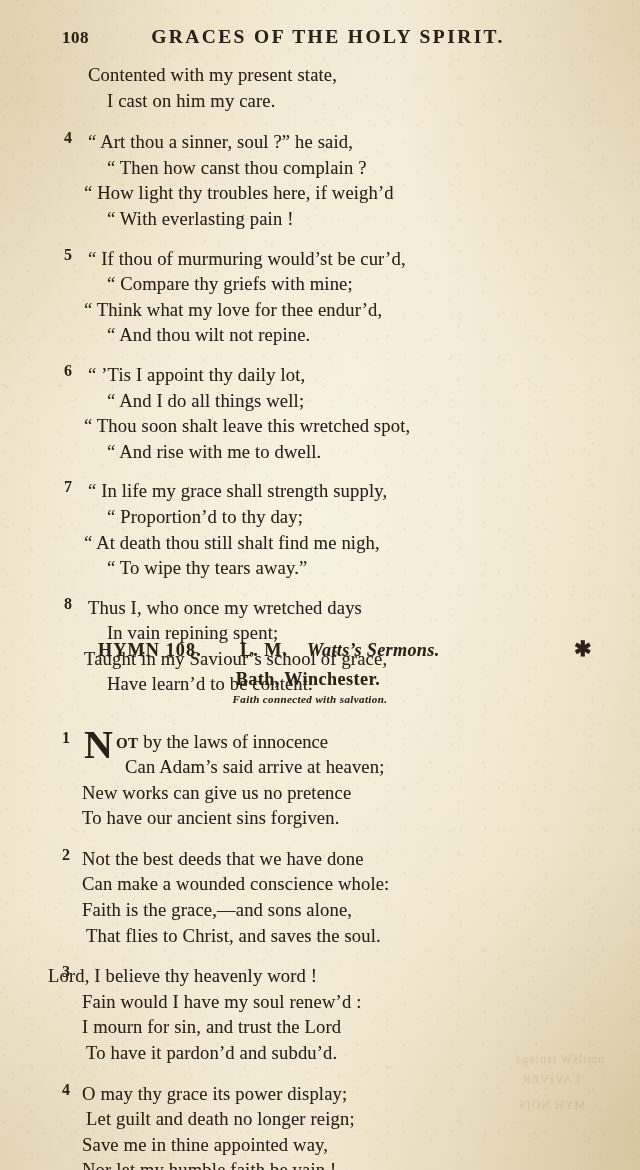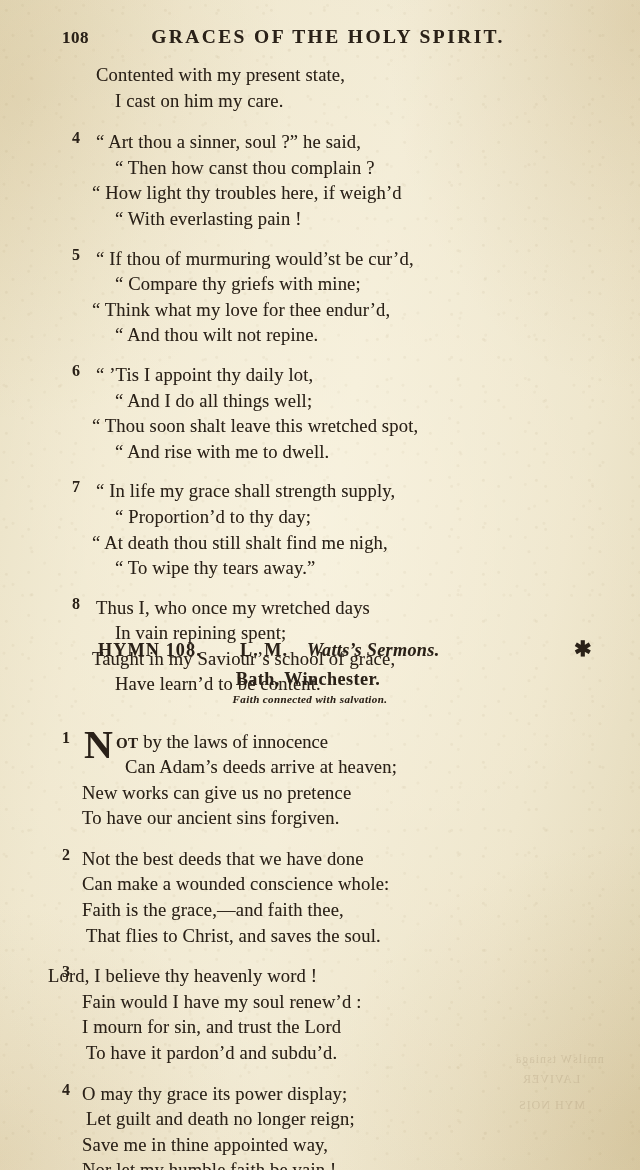--- a/index.html
+++ b/index.html
@@ -82,21 +82,21 @@
     text-align: center;
     padding-left: 16px;
     font-size: 19.5px;
     font-weight: 700;
     letter-spacing: 2.4px;
   }
 
   
   #textblock {
     position: absolute;
-    left: 10px;
+    left: 2px;
     top: 62px;
     width: 576px;
   }
   .stanza {
     position: relative;
     margin: 0 0 14px 0;
     padding: 0;
   }
   .stanza-num {
     position: absolute;
@@ -316,32 +316,32 @@
 
   <div id="textblock2">
 
     <div class="stanza">
       <div class="stanza-num">1</div>
       <div class="lines">
         <div id="dropcap-line">
           <span id="dropcap">N</span>
           <span id="dropcap-rest"><span class="smallcaps">OT</span><span> by the laws of innocence</span></span>
         </div>
-        <div class="line" style="padding-left:125px;">Can Adam’s deeds arrive at heaven;</div>
+        <div class="line" style="padding-left:125px;">Can Adam’s said arrive at heaven;</div>
         <div class="line" style="padding-left:82px;">New works can give us no pretence</div>
         <div class="line" style="padding-left:82px;">To have our ancient sins forgiven.</div>
       </div>
     </div>
 
     <div class="stanza">
       <div class="stanza-num">2</div>
       <div class="lines">
         <div class="line" style="padding-left:82px;">Not the best deeds that we have done</div>
         <div class="line" style="padding-left:82px;">Can make a wounded conscience whole:</div>
-        <div class="line" style="padding-left:82px;">Faith is the grace,—and faith thee,</div>
+        <div class="line" style="padding-left:82px;">Faith is the grace,—and sons alone,</div>
         <div class="line" style="padding-left:86px;">That flies to Christ, and saves the soul.</div>
       </div>
     </div>
 
     <div class="stanza">
       <div class="stanza-num">3</div>
       <div class="lines">
         <div class="line" style="padding-left:48px;">Lord, I believe thy heavenly word !</div>
         <div class="line" style="padding-left:82px;">Fain would I have my soul renew’d :</div>
         <div class="line" style="padding-left:82px;">I mourn for sin, and trust the Lord</div>

